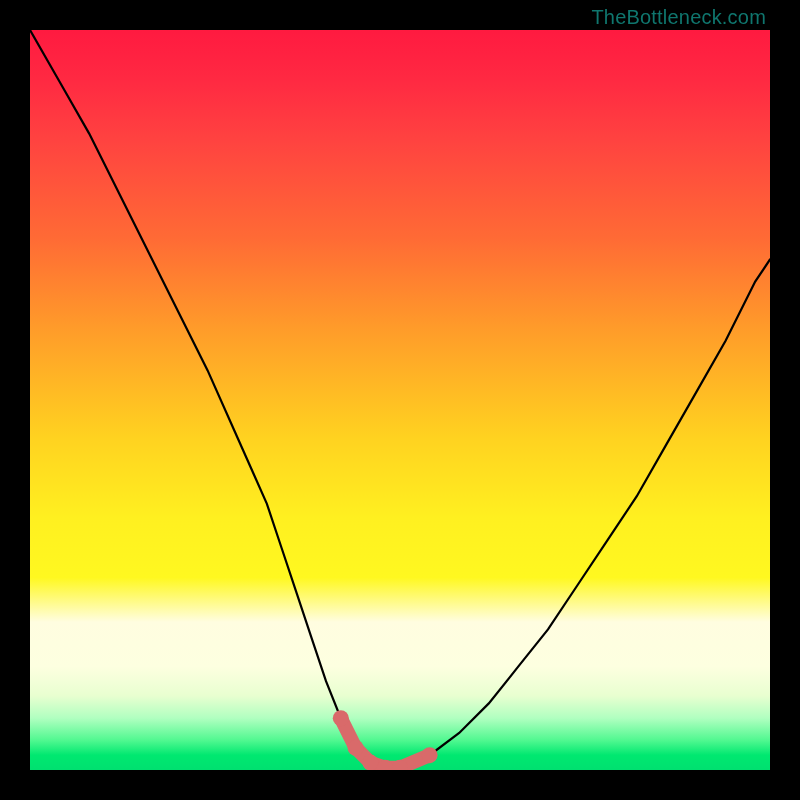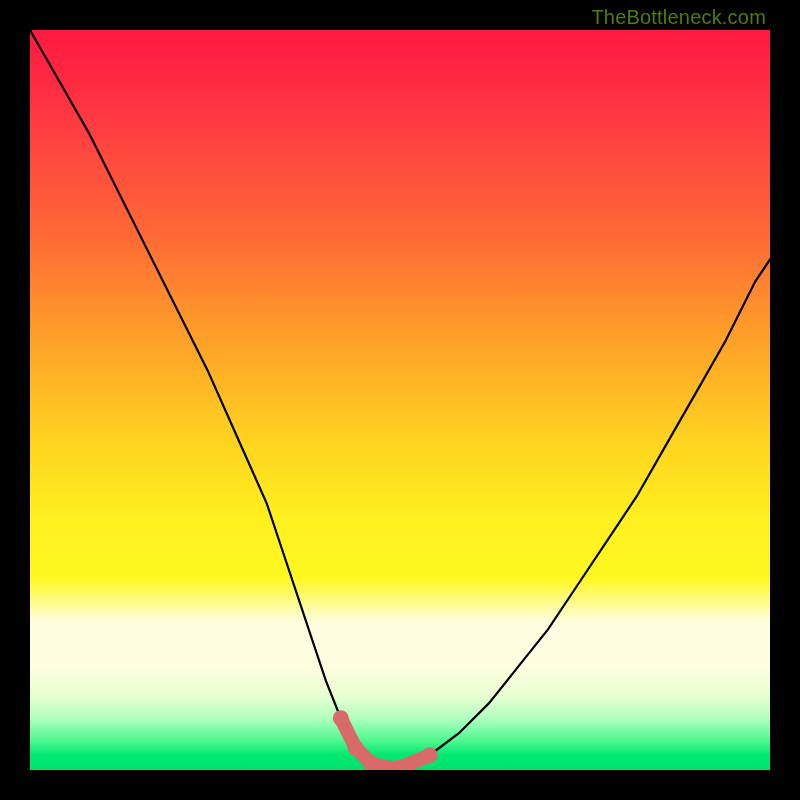--- a/index.html
+++ b/index.html
@@ -41,21 +41,21 @@
     );
   }
   .curve {
     position: absolute;
     inset: 0;
   }
   .watermark {
     position: absolute;
     top: 6px;
     right: 34px;
-    color: #4d7c0f;
+    color: #0f766e;
     font-size: 20px;
     letter-spacing: 0.2px;
     font-weight: 500;
   }
 </style>
 </head>
 <body>
 
 <div class="watermark">TheBottleneck.com</div>
 

